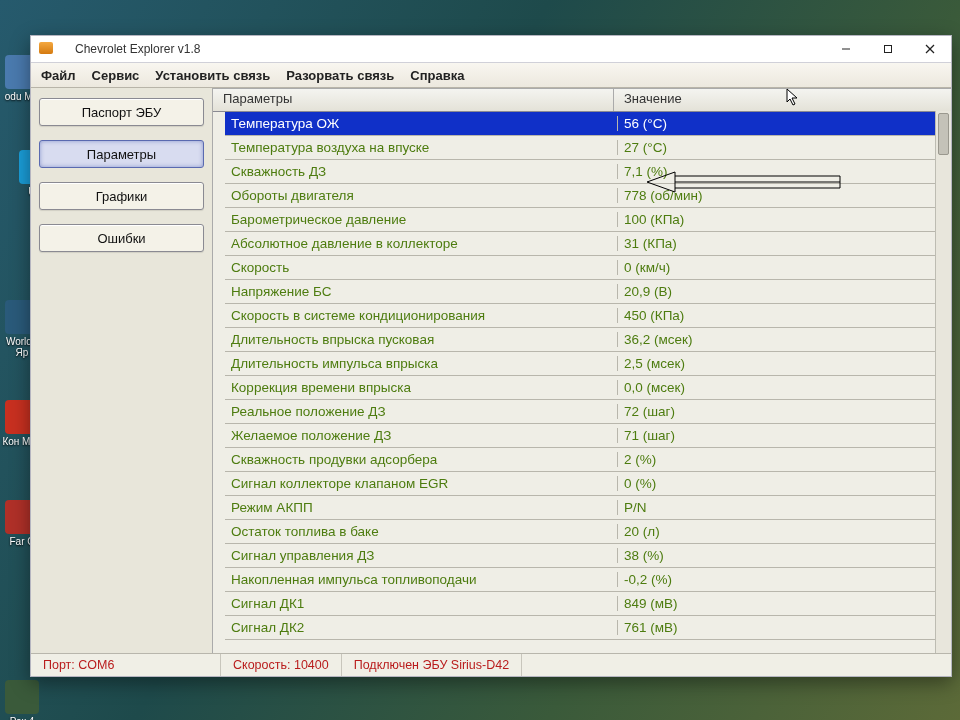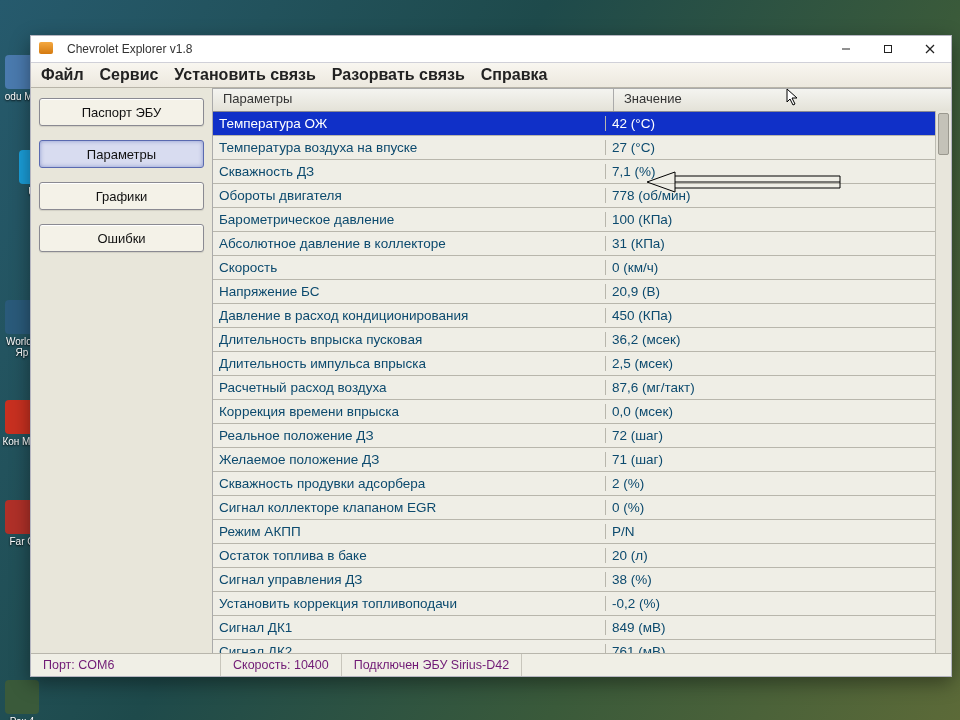--- a/index.html
+++ b/index.html
@@ -40,21 +40,21 @@
   .titlebar {
     height: 26px;
     background: #fff;
     border-bottom: 1px solid #d0d0d8;
     display: flex;
     align-items: center;
     padding-left: 8px;
     color: #333;
     font-size: 12px;
   }
-  .title-left { display: flex; align-items: flex-start; gap: 14px; font-weight: 500; }
+  .title-left { display: flex; align-items: flex-start; gap: 22px; font-weight: 500; }
   .title-icon {
     width: 14px; height: 12px;
     background: linear-gradient(#f4a840,#d47a10);
     border-radius: 2px;
   }
   .win-controls { margin-left: auto; display: flex; }
   .win-btn {
     width: 42px; height: 26px;
     display: flex; align-items: center; justify-content: center;
     color: #222;
@@ -62,21 +62,21 @@
   .menubar {
     height: 24px;
     background: linear-gradient(#f8f6f0, #ece8de);
     border-bottom: 1px solid #b8b4a8;
     display: flex;
     align-items: center;
     gap: 16px;
     padding: 0 10px;
     color: #222;
     font-weight: 600;
-    font-size: 16px;
+    font-size: 13px;
   }
   .menubar span { cursor: default; }
   .client {
     flex: 1;
     display: flex;
     background: #e8e6da;
     min-height: 0;
   }
   .navpane {
     width: 165px;
@@ -120,28 +120,29 @@
     border-bottom: 1px solid #8a8a92;
     color: #333;
     font-size: 13px;
   }
   .hdr1 { width: 380px; border-right: 1px solid #aaa; padding: 2px 10px; }
   .hdr2 { flex: 1; padding: 2px 10px; }
   .grid-body {
     flex: 1;
     overflow: hidden;
     position: relative;
+    margin-left: 12px;
   }
   .grid-inner { position: relative; }
   .row {
     display: flex;
     height: 23px;
     align-items: center;
     border-bottom: 1px solid #b8b6ac;
-    color: #0c4a6e;
+    color: #4d7c0f;
     font-size: 13.5px;
     font-family: Tahoma, Arial, sans-serif;
   }
   .row.selected {
     background: #1030c8;
     color: #fff;
   }
   .cell1 {
     width: 380px;
     padding: 0 6px;
@@ -154,21 +155,21 @@
     padding: 0 6px;
     white-space: nowrap;
   }
   .statusbar {
     height: 22px;
     background: #f0efe6;
     border-top: 1px solid #b8b6ac;
     display: flex;
     align-items: flex-end;
     font-size: 12.5px;
-    color: #701a75;
+    color: #b91c1c;
   }
   .status-seg {
     padding: 0 12px;
     border-right: 1px solid #c8c6bc;
     height: 100%;
     display: flex;
     align-items: center;
   }
   .cursor {
     position: absolute;
@@ -255,21 +256,21 @@
 
       <div class="datapane">
         <div class="grid-header">
           <div class="hdr1">Параметры</div>
           <div class="hdr2">Значение</div>
         </div>
         <div class="grid-body">
           <div class="grid-inner" id="grid-inner">
               <div class="row selected">
                 <div class="cell1">Температура ОЖ</div>
-                <div class="cell2">42  (°C)</div>
+                <div class="cell2">56  (°C)</div>
               </div>
               <div class="row">
                 <div class="cell1">Температура воздуха на впуске</div>
                 <div class="cell2">27  (°C)</div>
               </div>
               <div class="row">
                 <div class="cell1">Скважность ДЗ</div>
                 <div class="cell2">7,1  (%)</div>
               </div>
               <div class="row">
@@ -286,36 +287,32 @@
               </div>
               <div class="row">
                 <div class="cell1">Скорость</div>
                 <div class="cell2">0  (км/ч)</div>
               </div>
               <div class="row">
                 <div class="cell1">Напряжение БС</div>
                 <div class="cell2">20,9  (В)</div>
               </div>
               <div class="row">
-                <div class="cell1">Давление в расход кондиционирования</div>
+                <div class="cell1">Скорость в системе кондиционирования</div>
                 <div class="cell2">450  (КПа)</div>
               </div>
               <div class="row">
                 <div class="cell1">Длительность впрыска пусковая</div>
                 <div class="cell2">36,2  (мсек)</div>
               </div>
               <div class="row">
                 <div class="cell1">Длительность импульса впрыска</div>
                 <div class="cell2">2,5  (мсек)</div>
               </div>
               <div class="row">
-                <div class="cell1">Расчетный расход воздуха</div>
-                <div class="cell2">87,6  (мг/такт)</div>
-              </div>
-              <div class="row">
                 <div class="cell1">Коррекция времени впрыска</div>
                 <div class="cell2">0,0  (мсек)</div>
               </div>
               <div class="row">
                 <div class="cell1">Реальное положение ДЗ</div>
                 <div class="cell2">72  (шаг)</div>
               </div>
               <div class="row">
                 <div class="cell1">Желаемое положение ДЗ</div>
                 <div class="cell2">71  (шаг)</div>
@@ -334,21 +331,21 @@
               </div>
               <div class="row">
                 <div class="cell1">Остаток топлива в баке</div>
                 <div class="cell2">20  (л)</div>
               </div>
               <div class="row">
                 <div class="cell1">Сигнал управления ДЗ</div>
                 <div class="cell2">38  (%)</div>
               </div>
               <div class="row">
-                <div class="cell1">Установить коррекция топливоподачи</div>
+                <div class="cell1">Накопленная импульса топливоподачи</div>
                 <div class="cell2">-0,2  (%)</div>
               </div>
               <div class="row">
                 <div class="cell1">Сигнал ДК1</div>
                 <div class="cell2">849  (мВ)</div>
               </div>
               <div class="row">
                 <div class="cell1">Сигнал ДК2</div>
                 <div class="cell2">761  (мВ)</div>
               </div>

